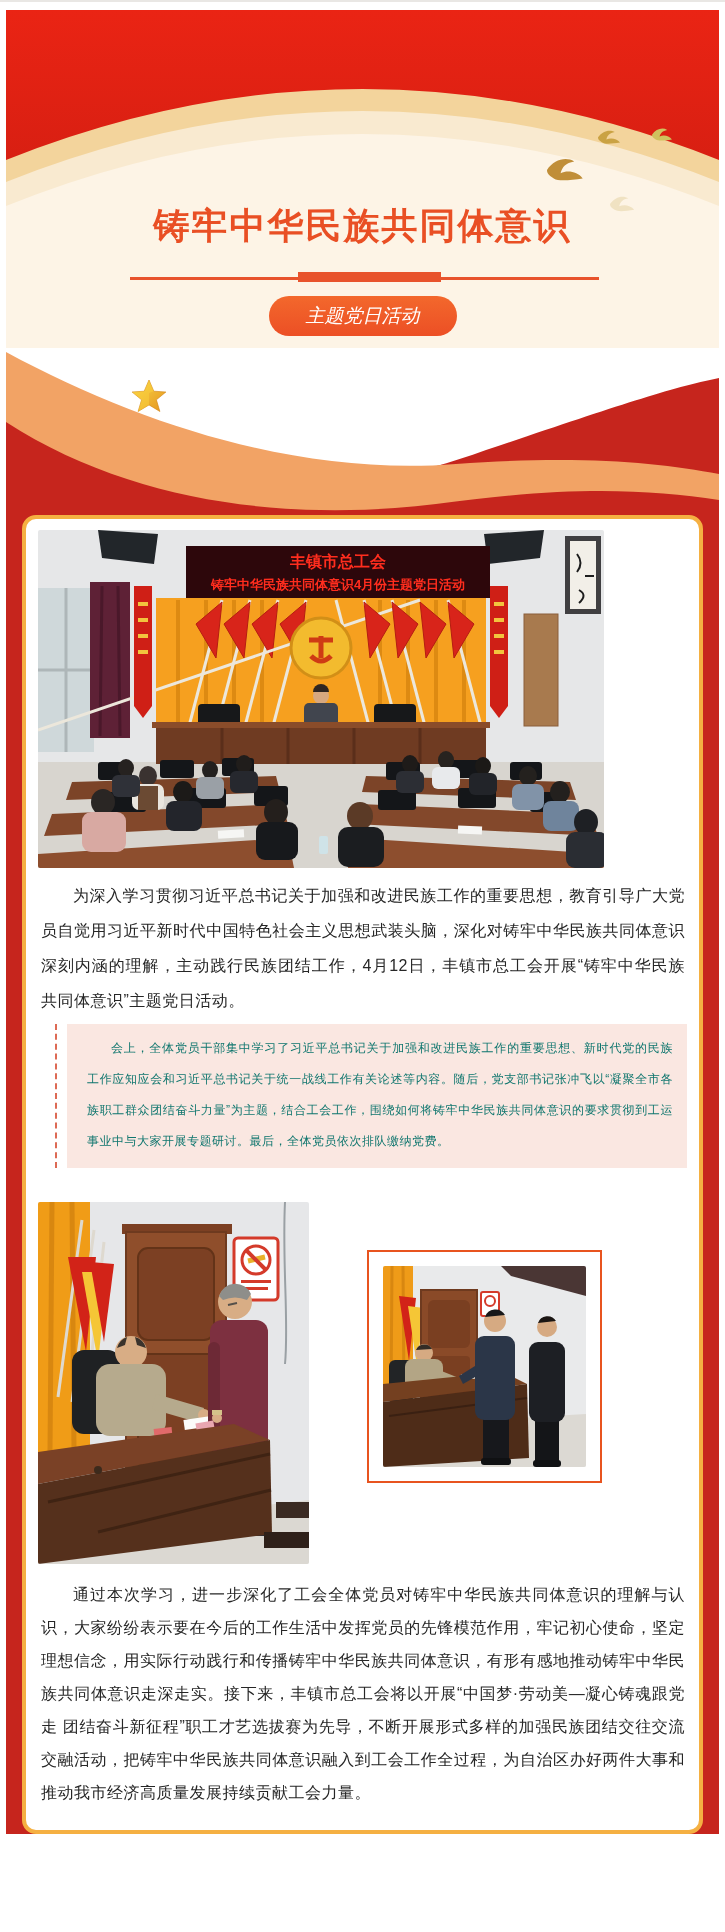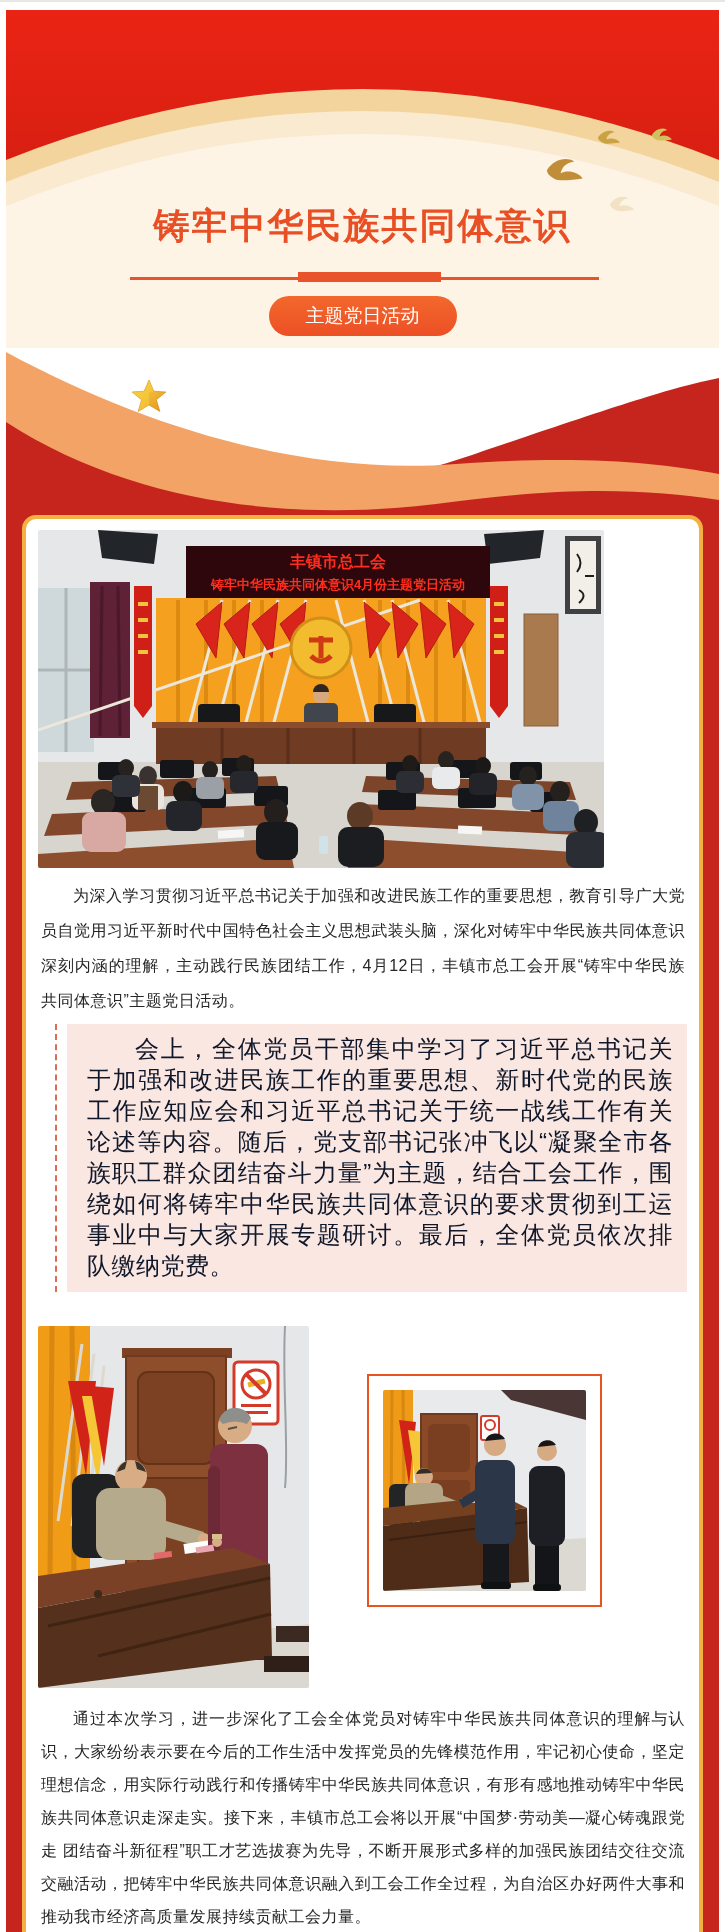--- a/index.html
+++ b/index.html
@@ -15,21 +15,21 @@
   .hero-svg{position:absolute;left:0;top:0;}
   .page-title{
     position:absolute;left:0;right:0;top:192px;text-align:center;
     font-size:36px;font-weight:800;color:#e94f24;letter-spacing:2px;
   }
   .divider-line{position:absolute;top:267px;left:124px;width:469px;height:3px;background:#e8532c;}
   .divider-block{position:absolute;top:262px;left:292px;width:143px;height:10px;background:#e8532c;}
   .badge{
     position:absolute;top:286px;left:50%;transform:translateX(-50%);
     background:linear-gradient(180deg,#f3682c,#ec4f25);color:#ffffff;
-    font-size:19px;padding:7px 37px;border-radius:22px;white-space:nowrap;
+    font-size:19px;padding:7px 37px;border-radius:22px;white-space:nowrap;font-style:italic;
   }
 
   
   .wave{position:relative;height:167px;background:#ffffff;overflow:hidden;}
   .wave-svg{position:absolute;left:0;top:0;}
   .star{position:absolute;left:125px;top:31px;}
 
   
   .red-section{background:#c6251d;padding:0 16px;}
   .card{
@@ -37,22 +37,22 @@
     padding:11px 12px 21px 12px;
   }
   .photo{display:block;border-radius:2px;}
   .para{
     margin:10px 2px 0 3px;font-size:16px;line-height:35px;color:#262626;
     text-align:justify;text-indent:2em;letter-spacing:0.5px;
   }
   .para.last{margin-top:14px;line-height:33px;}
   .quote-wrap{margin:6px 0 0 17px;border-left:2px dashed #dd6a54;padding-left:10px;}
   .quote{
-    background:#fae7e1;padding:9px 14px 11px 20px;font-size:24px;line-height:31px;
-    color:#0f172a;text-align:justify;text-indent:2em;letter-spacing:0.5px;
+    background:#fae7e1;padding:9px 14px 11px 20px;font-size:12px;line-height:31px;
+    color:#0f766e;text-align:justify;text-indent:2em;letter-spacing:0.5px;
   }
   .photo-row{display:flex;align-items:flex-start;margin-top:34px;}
   .photo-left{margin-left:0;}
   .framed{margin-left:58px;margin-top:48px;border:2px solid #e8541f;padding:14px;background:#fff;}
 
   .led-text{fill:#ff2d1e;font-weight:bold;font-family:"Liberation Sans","DejaVu Sans",sans-serif;}
 </style>
 </head>
 <body>
 

